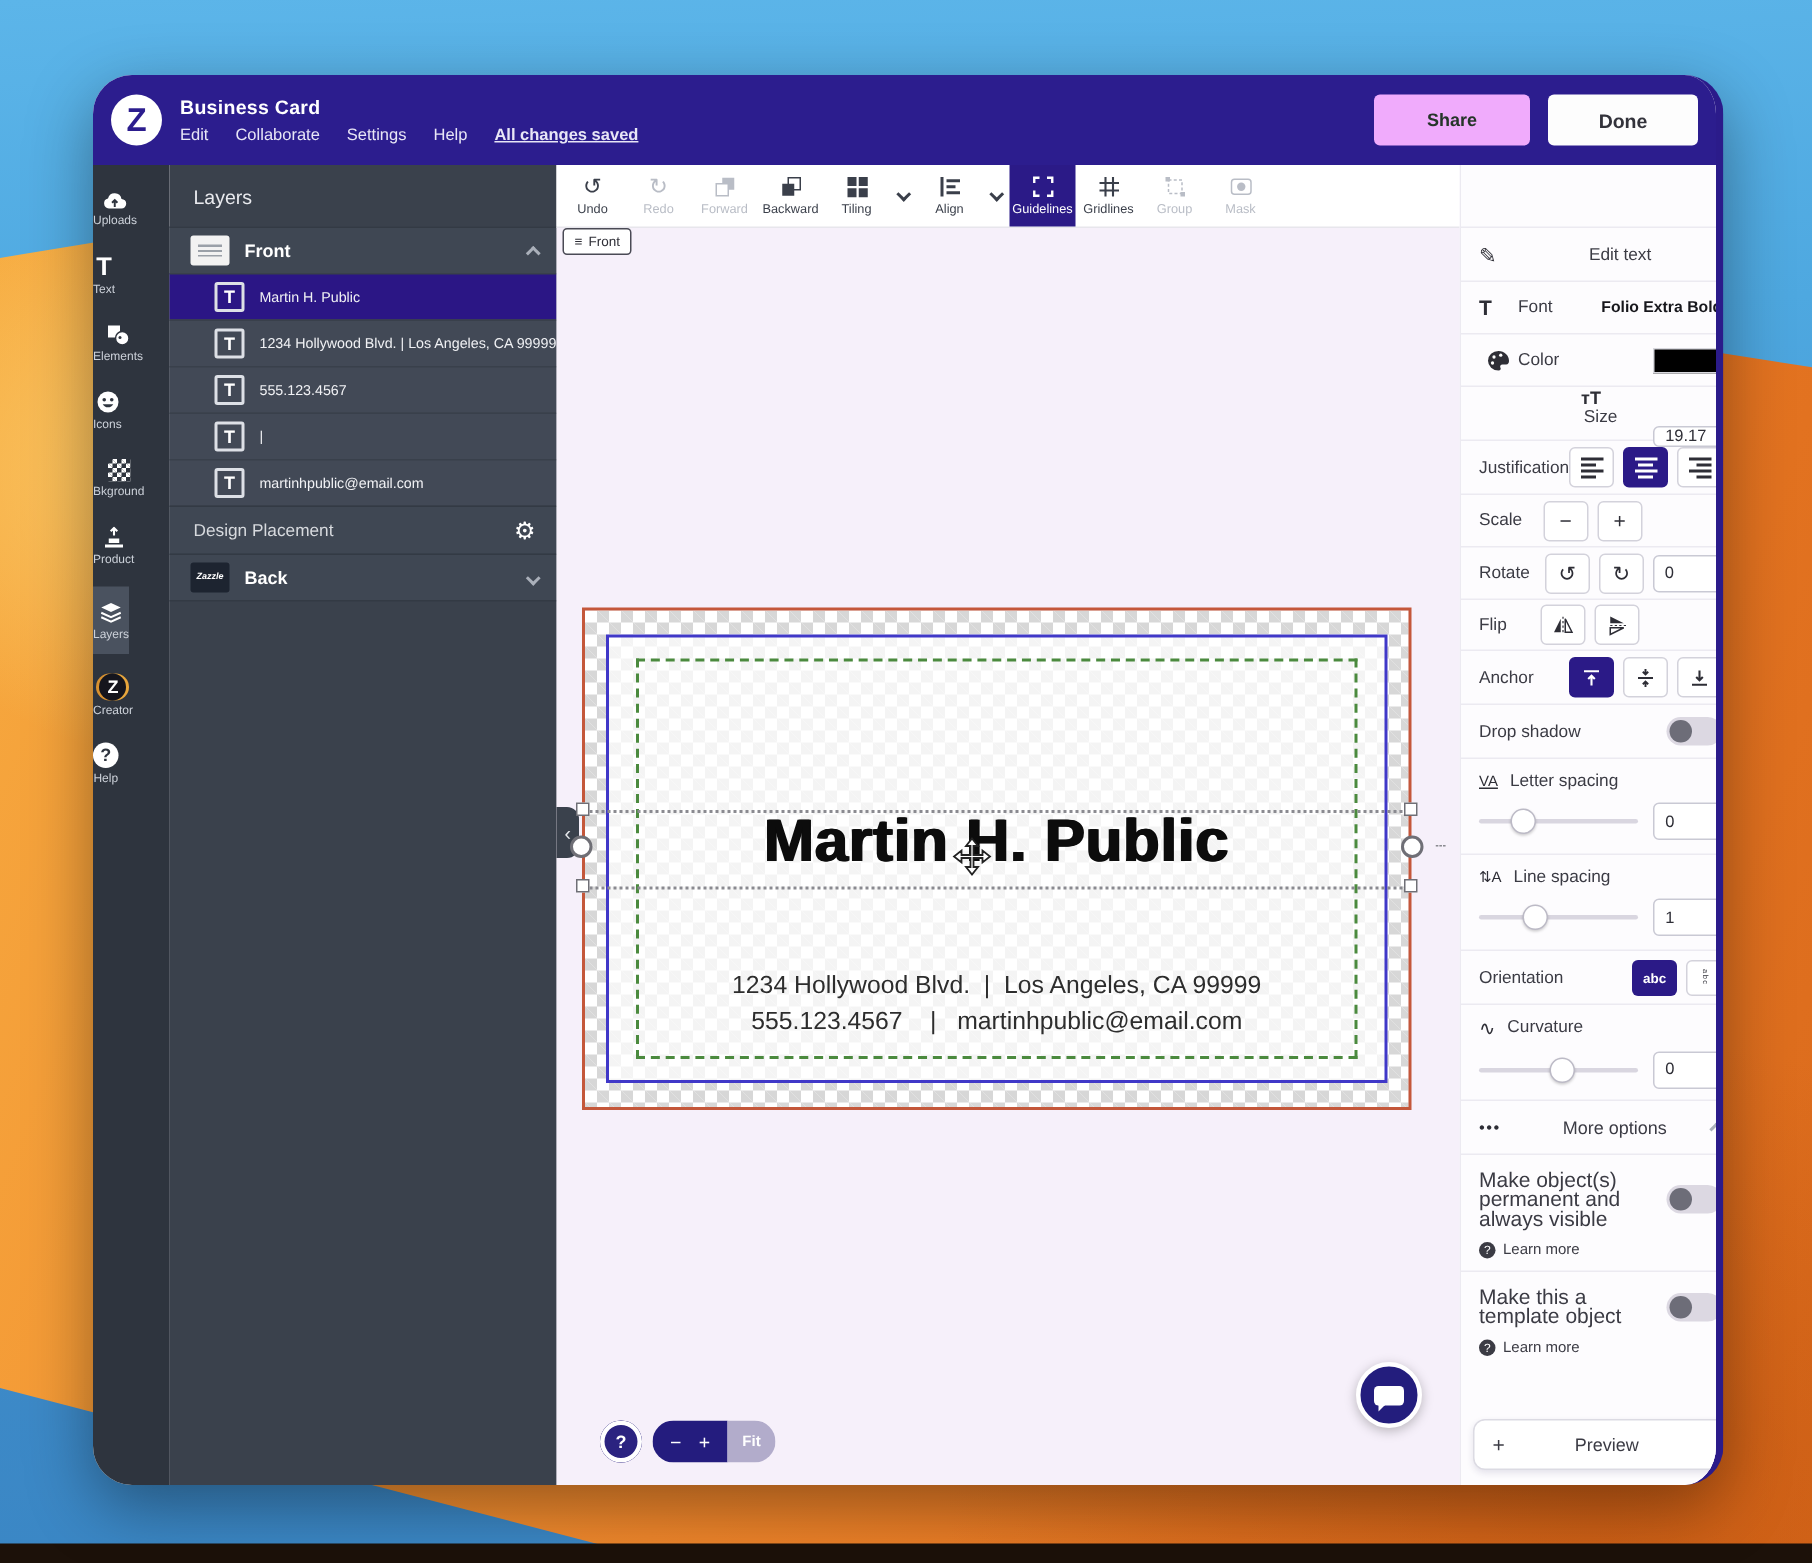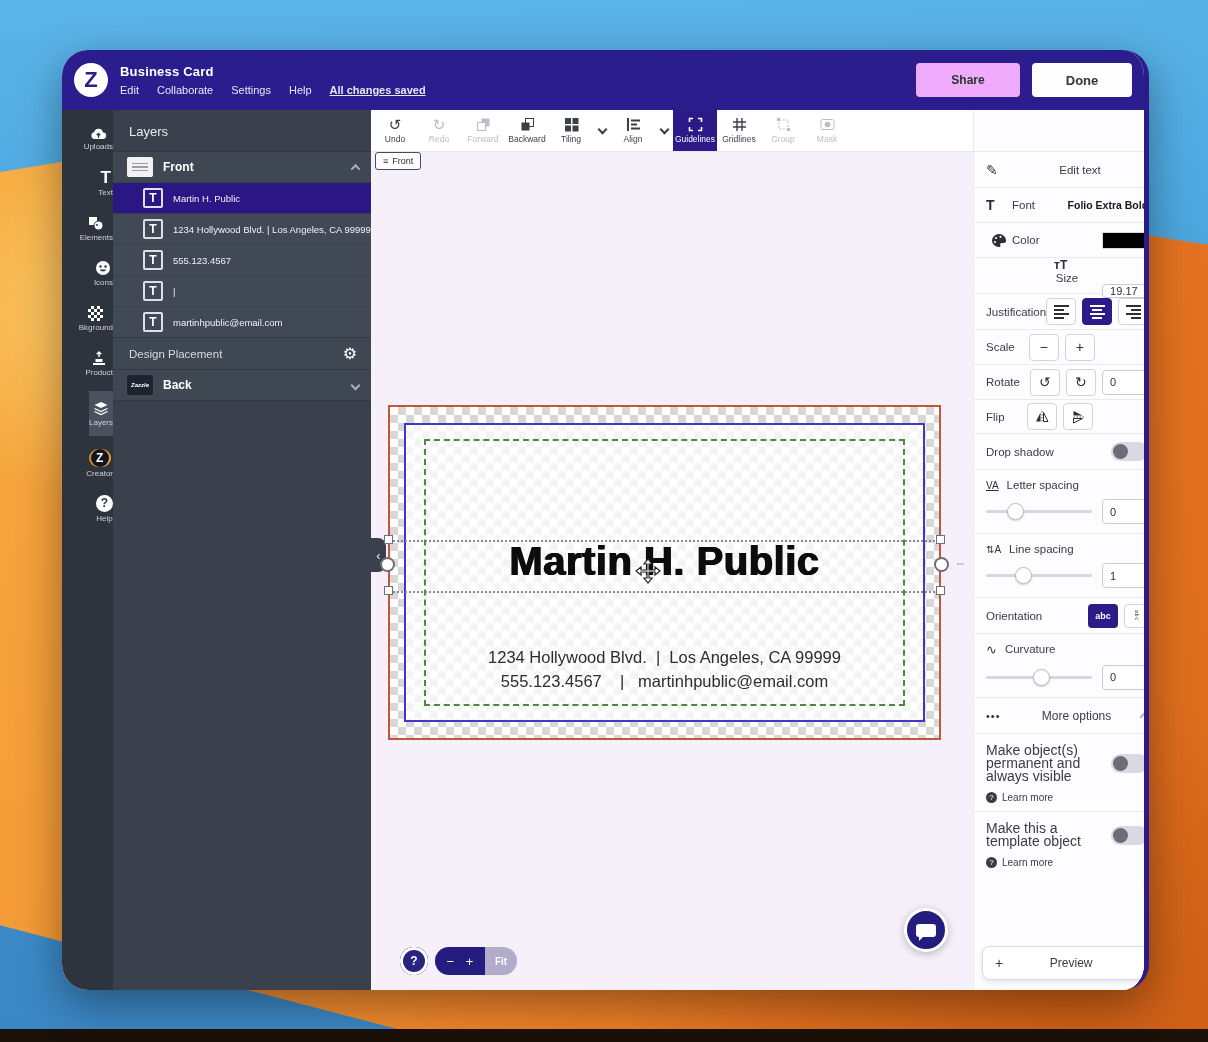--- a/index.html
+++ b/index.html
@@ -34,21 +34,21 @@
   .tb-saved { text-decoration:underline; font-weight:bold; }
   .tb-spacer { flex:1; }
   .btn-share { width:104px; height:34px; background:#f0abfc; border:none; border-radius:4px;
     font-size:12px; color:#253529; font-weight:bold; margin-right:12px; }
   .btn-done { width:100px; height:34px; background:#fdfdfd; border:none; border-radius:4px;
     font-size:13px; color:#33333b; font-weight:bold; }
 
   .app-body { flex:1; display:flex; min-height:0; }
 
   
-  .rail { width:51px; background:#2e343e; display:flex; flex-direction:column; align-items:flex-end;
+  .rail { width:51px; background:#2e343e; display:flex; flex-direction:column; align-items:flex-start;
     padding-top:6px; flex:0 0 auto; }
   .rail-item { height:45px; display:flex; flex-direction:column; align-items:center;
     justify-content:center; gap:2px; color:#fff; }
   .rail-item.active { background:#4a525f; }
   .rail-label { font-size:8px; color:#ccd1d9; }
   .rail-sep { height:1px; background:#454c57; margin:2px 6px; }
   .rail-glyph { font-size:15px; line-height:16px; color:#fff; }
   .checker-sm { width:15px; height:15px;
     background-image:linear-gradient(45deg,#fff 25%,transparent 25%,transparent 75%,#fff 75%),
       linear-gradient(45deg,#fff 25%,#2e343e 25%,#2e343e 75%,#fff 75%);
@@ -544,20 +544,40 @@
           <button class="sqbtn">
               <svg class="ic" width="14" height="12" viewBox="0 0 14 12" style="transform:rotate(90deg);">
                 <path d="M5.5 1.5v9L1 10.5z" fill="currentColor"></path>
                 <path d="M8.5 1.5v9l4.5 0z" fill="none" stroke="currentColor"></path>
                 <path d="M7 0v12" stroke="currentColor" stroke-dasharray="1.5 1.5" stroke-width=".8"></path>
               </svg>
             </button>
         </div>
       </div>
 
+      <div class="prow" style="height:36px;">
+        <span class="plabel">Anchor</span>
+        <div class="btngroup">
+          <button class="sqbtn sel">
+              <svg class="ic" width="14" height="14" viewBox="0 0 14 14">
+                <path d="M2 2.5h10M7 5.5V12M4.8 7.7L7 5.5l2.2 2.2" stroke="currentColor" stroke-width="1.4" fill="none"></path>
+              </svg>
+            </button>
+          <button class="sqbtn">
+              <svg class="ic" width="14" height="14" viewBox="0 0 14 14">
+                <path d="M2 7h10M7 1v3.5M7 13V9.5M5.2 2.8L7 4.6l1.8-1.8M5.2 11.2L7 9.4l1.8 1.8" stroke="currentColor" stroke-width="1.3" fill="none"></path>
+              </svg>
+            </button>
+          <button class="sqbtn">
+              <svg class="ic" width="14" height="14" viewBox="0 0 14 14">
+                <path d="M2 11.5h10M7 8.5V2M4.8 6.3L7 8.5l2.2-2.2" stroke="currentColor" stroke-width="1.4" fill="none"></path>
+              </svg>
+            </button>
+        </div>
+      </div>
 
 
       <div class="prow" style="height:36px;">
         <span class="plabel">Drop shadow</span>
         <span class="toggle">
             <span class="knob"></span>
           </span>
       </div>
 
       <div class="sliderrow" style="height:64px;">

